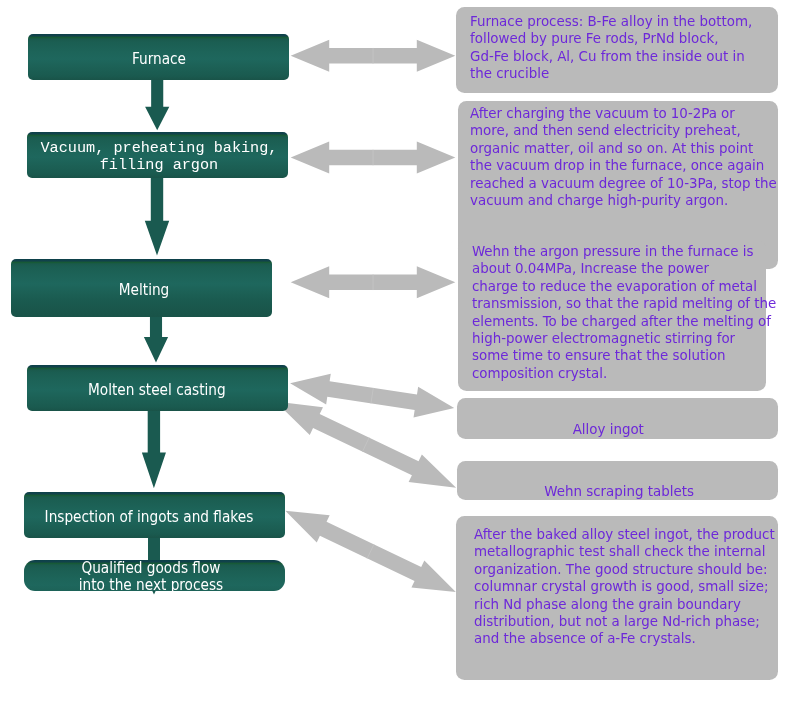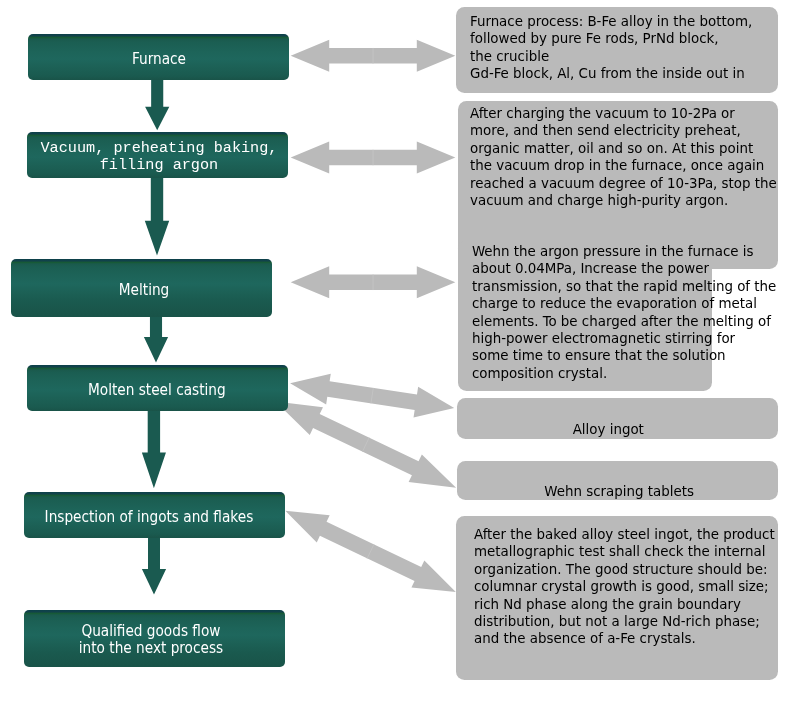--- a/index.html
+++ b/index.html
@@ -37,21 +37,21 @@
     line-height:17px;
     white-space:pre-line;
     z-index:3;
   }
 
   
   .note{
     position:absolute;
     border-radius:8.5px;
     background:#bababa;
-    color:#000000;
+    color:#6d28d9;
     font-family:"DejaVu Sans", sans-serif;
     font-size:14.9px;
     font-stretch:condensed;
     line-height:17.4px;
     box-sizing:border-box;
     z-index:3;
   }
   .note .txt{position:absolute;left:14.0px;top:6.8px;right:4px;}
   .note .ln{white-space:pre;}
   .note.center{display:flex;align-items:flex-end;justify-content:center;text-align:center;}
@@ -92,49 +92,49 @@
   </div>
   <div class="proc" style="left: 11px; top: 259px; width: 261px; height: 58px;">
     <span style="transform: translate(2.8px, 2px);">Melting</span>
   </div>
   <div class="proc" style="left: 27px; top: 365px; width: 261px; height: 46px;">
     <span style="transform: translate(-1px, 2px);">Molten steel casting</span>
   </div>
   <div class="proc" style="left: 24px; top: 492px; width: 261px; height: 46px;">
     <span style="transform: translate(-5.4px, 2px);">Inspection of ingots and flakes</span>
   </div>
-  <div class="proc" style="left: 24px; top: 610px; width: 261.2px; height: 57px;">
+  <div class="proc" style="left: 24px; top: 560px; width: 261.2px; height: 31px; border-radius: 11px;">
     <span style="transform: translate(-3.2px, 0.6px);">Qualified goods flow
 into the next process</span>
   </div>
 
   <div class="note" style="left: 456.3px; top: 6.6px; width: 321.8px; height: 86px;">
     <div class="txt" style="left: 14.2px; top: 6px;">
         <div class="ln">Furnace process: B-Fe alloy in the bottom,</div>
         <div class="ln">followed by pure Fe rods, PrNd block,</div>
+        <div class="ln">Gd-Fe block, Al, Cu from the inside out in</div>
         <div class="ln">the crucible</div>
-        <div class="ln">Gd-Fe block, Al, Cu from the inside out in</div>
       </div>
   </div>
   <div class="note" style="left: 458px; top: 101.4px; width: 320px; height: 168px;">
     <div class="txt" style="left: 11.6px; top: 3.5px;">
         <div class="ln">After charging the vacuum to 10-2Pa or</div>
         <div class="ln">more, and then send electricity preheat,</div>
         <div class="ln">organic matter, oil and so on. At this point</div>
         <div class="ln">the vacuum drop in the furnace, once again</div>
         <div class="ln">reached a vacuum degree of 10-3Pa, stop the</div>
         <div class="ln">vacuum and charge high-purity argon.</div>
       </div>
   </div>
-  <div class="note" style="left: 458px; top: 240.1px; width: 254px; height: 150.5px; text-decoration: underline;">
+  <div class="note" style="left: 458px; top: 240.1px; width: 308px; height: 150.5px; text-decoration: underline;">
     <div class="txt" style="left: 13.6px; top: 2.8px;">
         <div class="ln">Wehn the argon pressure in the furnace is</div>
         <div class="ln">about 0.04MPa, Increase the power</div>
+        <div class="ln">charge to reduce the evaporation of metal</div>
         <div class="ln">transmission, so that the rapid melting of the</div>
-        <div class="ln">charge to reduce the evaporation of metal</div>
         <div class="ln">elements. To be charged after the melting of</div>
         <div class="ln">high-power electromagnetic stirring for</div>
         <div class="ln">some time to ensure that the solution</div>
         <div class="ln">composition crystal.</div>
       </div>
   </div>
   <div class="note center" style="left: 456.5px; top: 397.9px; width: 321.5px; height: 41.5px;">
     <span style="transform: translate(-9.3px, -1px);">Alloy ingot</span>
   </div>
   <div class="note center" style="left: 456.5px; top: 461.2px; width: 321.5px; height: 39.1px;">

